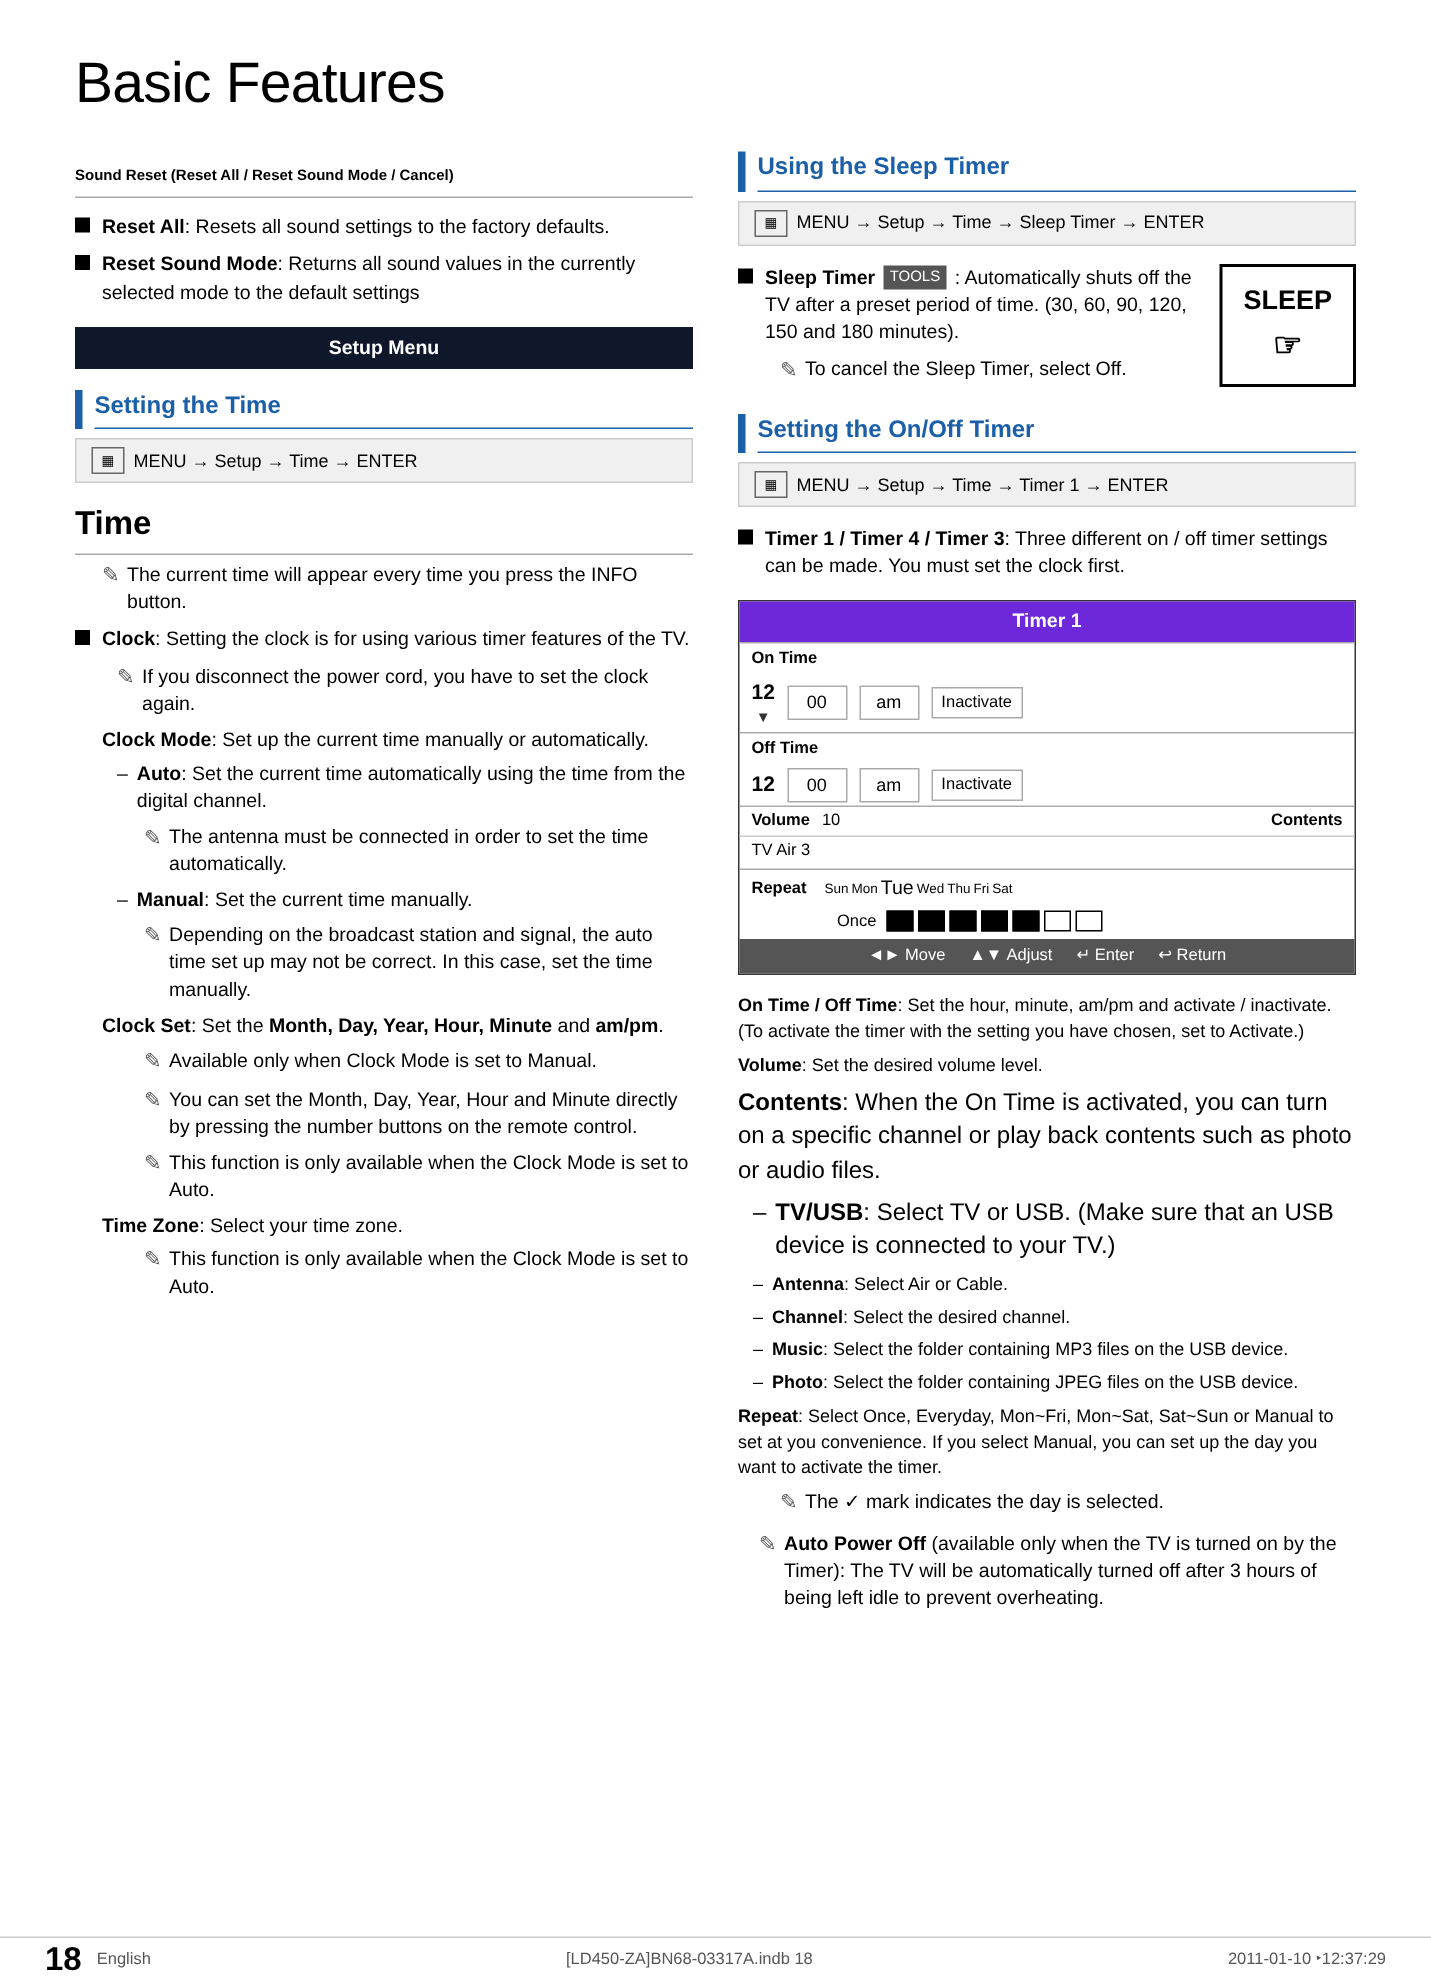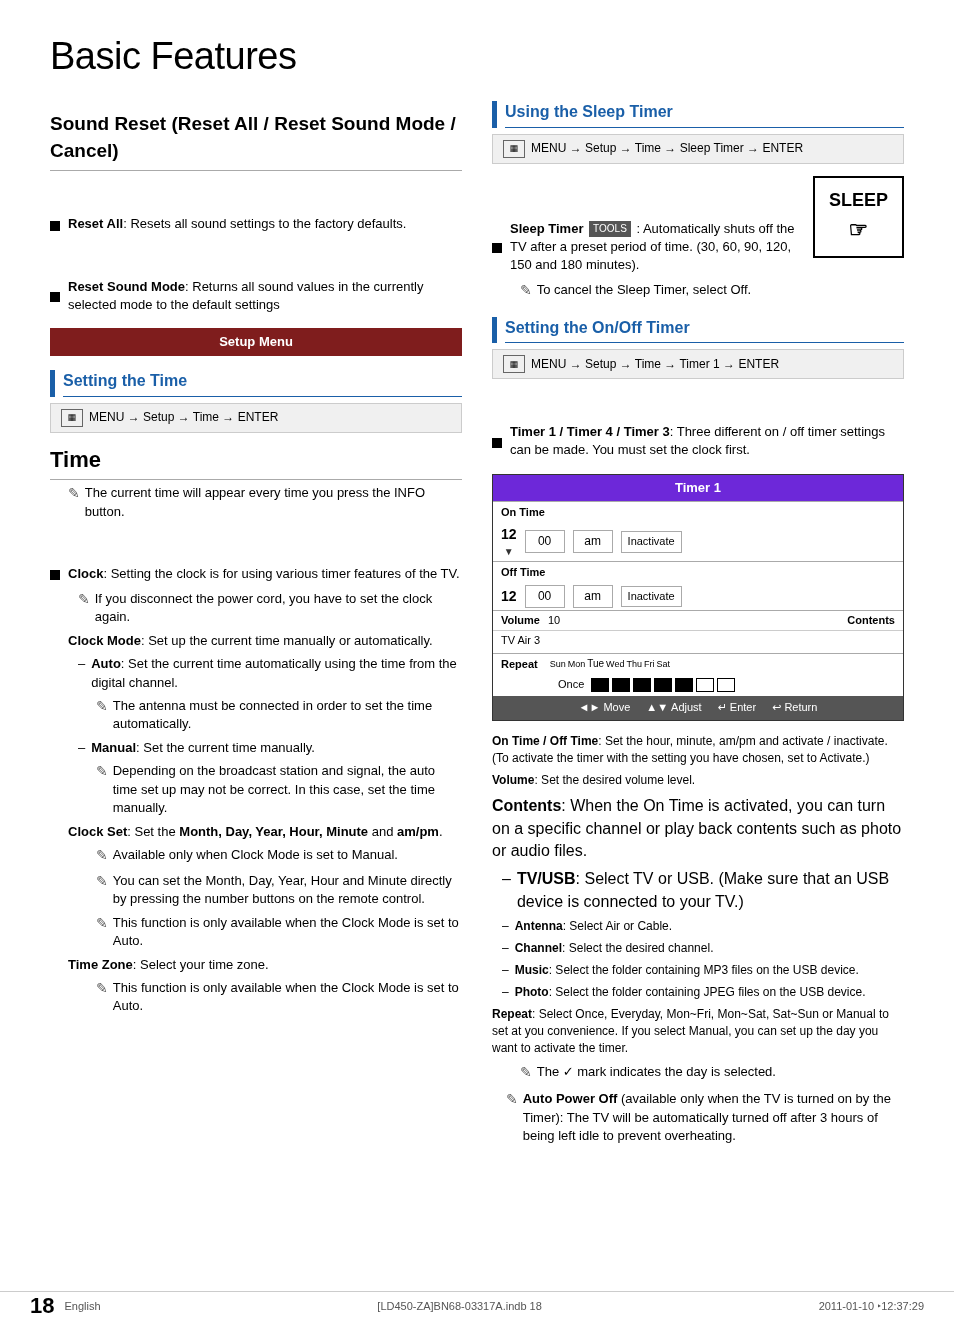--- a/index.html
+++ b/index.html
@@ -55,45 +55,44 @@
     }
     .section-title {
       font-size: 16px;
       font-weight: bold;
       color: #1a5fa8;
       border-bottom: 1px solid #1a5fa8;
       padding-bottom: 3px;
       flex: 1;
     }
     .sub-section-title {
-      font-size: 19px;
+      font-size: 10px;
       font-weight: bold;
       color: #000;
       margin-top: 10px;
       margin-bottom: 6px;
     }
     hr.section-line {
       border: none;
       border-top: 1px solid #aaa;
       margin: 6px 0 10px 0;
     }
     .setup-menu-bar {
-      background: #7f1d1d;
+      background: #0f172a;
       color: #fff;
       text-align: center;
       padding: 5px 0;
       font-size: 13px;
       font-weight: bold;
       margin: 14px 0 14px 0;
     }
     .bullet-square {
       display: flex;
-      align-items: center;
+      align-items: flex-start;
       margin-bottom: 7px;
-      margin-top: 44px;
     }
     .bullet-square .sq {
       width: 10px;
       height: 10px;
       background: #000;
       flex-shrink: 0;
       margin-top: 3px;
       margin-right: 8px;
     }
     .bullet-note {
@@ -479,21 +478,21 @@
           </div>
           <div style="padding:2px 8px 4px 8px; font-size:11px; border-top:1px solid #ccc;">
             <span>TV  Air  3</span>
           </div>
 
           <div class="repeat-row">
             <span class="bold">Repeat</span>
             <div style="display:flex; gap:2px; margin-left:6px; align-items:center;">
               <span style="font-size:9px;">Sun</span>
               <span style="font-size:9px;">Mon</span>
-              <span style="font-size:10px;">Tue</span>
+              <span style="font-size:13px;">Tue</span>
               <span style="font-size:9px;">Wed</span>
               <span style="font-size:9px;">Thu</span>
               <span style="font-size:9px;">Fri</span>
               <span style="font-size:9px;">Sat</span>
             </div>
           </div>
           <div style="padding:2px 8px 4px 65px; display:flex; gap:3px; align-items:center;">
             <span style="font-size:11px; margin-right:4px;">Once</span>
             <div class="timer-day-cell"></div>
             <div class="timer-day-cell"></div>

